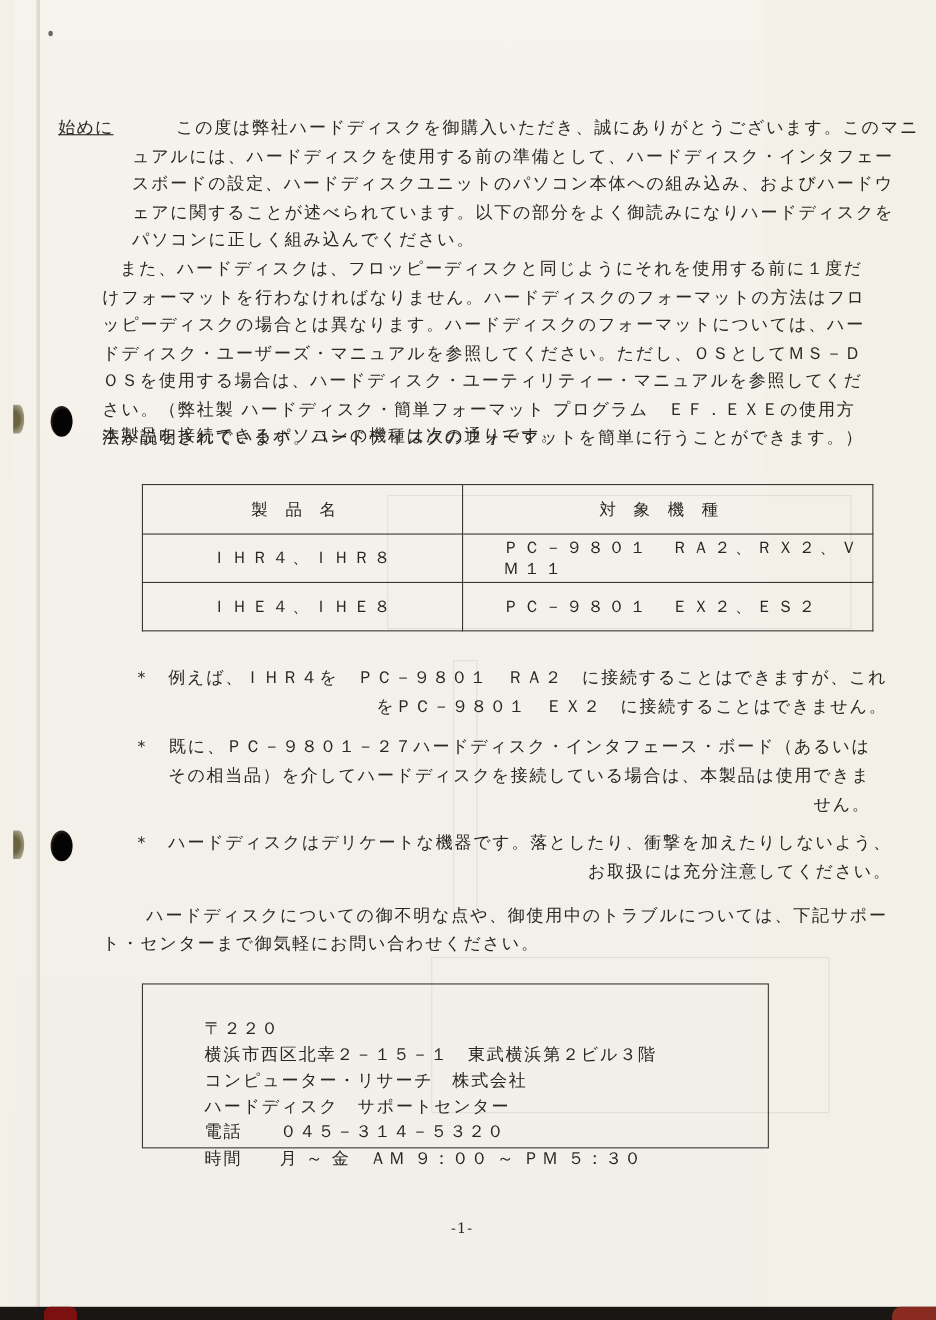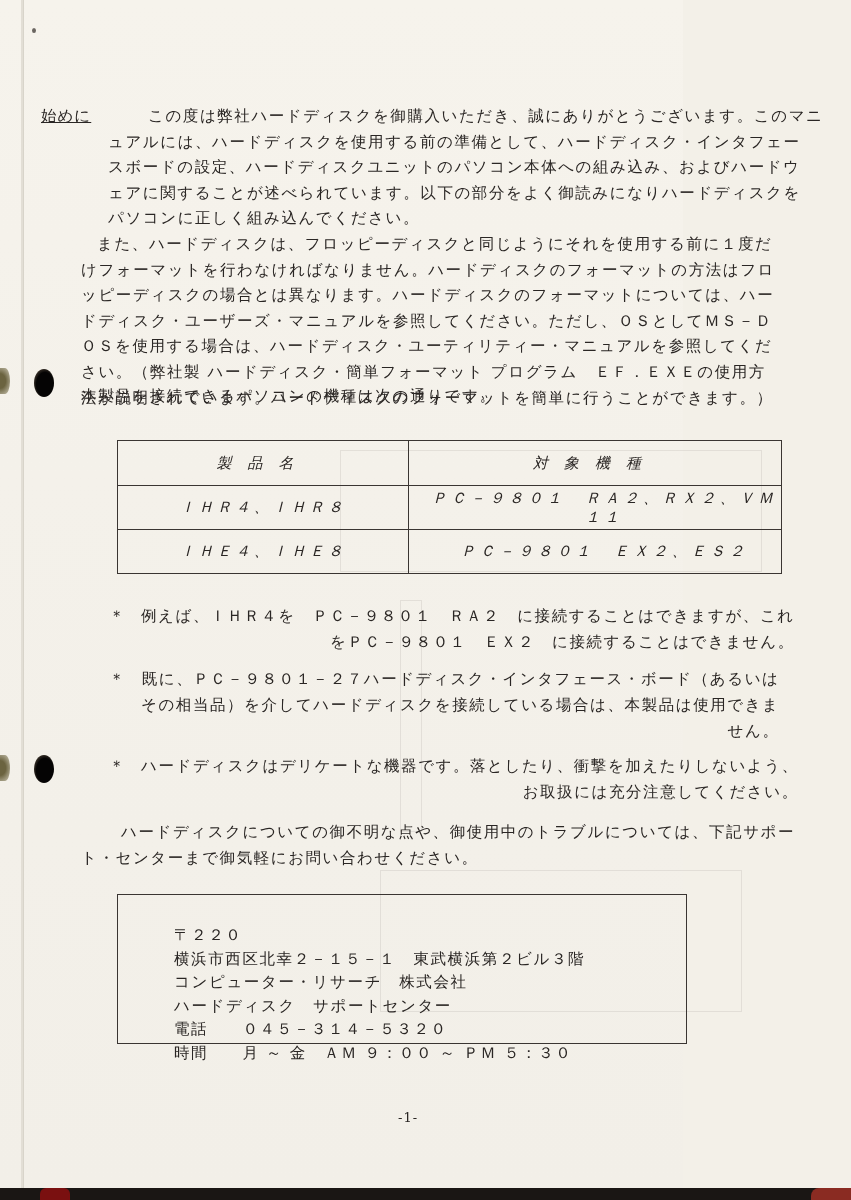--- a/index.html
+++ b/index.html
@@ -3,21 +3,21 @@
 <meta charset="utf-8">
 <style>
   html, body { margin:0; padding:0; }
   body {
     width:851px; height:1200px; position:relative; overflow:hidden;
     background:#f3f0e8;
     font-family: "DejaVu Serif", "Liberation Serif", serif;
     color:#2a2624;
   }
   .page {
-    position:absolute; left:0; top:0; width:683px; height:1188px;
+    position:absolute; left:12px; top:0; width:683px; height:1188px;
     background: linear-gradient(180deg, #f6f3ec 0%, #f4f1ea 40%, #f2efe8 100%);
   }
   .fold-line {
     position:absolute; left:21px; top:0; width:2px; height:1188px;
     background:#e2ded5; border-right:1px solid #d8d4ca;
   }
   .bottom-bar {
     position:absolute; left:0; top:1188px; width:851px; height:12px;
     background:#1a1614;
   }
@@ -36,25 +36,25 @@
   .txt { position:absolute; font-size:15.5px; letter-spacing:1.6px; line-height:25.5px; white-space:nowrap; }
   .heading-label { position:absolute; left:41px; top:106px; font-size:15.5px; text-decoration:underline; letter-spacing:1px; }
   .para { position:absolute; left:81px; width:690px; font-size:15.5px; line-height:25.6px; letter-spacing:1.55px; }
   .para .line { display:block; white-space:nowrap; }
 
   table.models {
     position:absolute; left:117px; top:440px; width:665px; border-collapse:collapse;
     font-size:15px; letter-spacing:3px;
   }
   table.models td, table.models th {
-    border:1.5px solid #3a3532; height:43px; font-weight:normal; padding:0;font-style:italic;
+    border:1.5px solid #3a3532; height:43px; font-weight:normal; padding:0;
   }
   table.models th { letter-spacing:16px; text-align:center; height:44px; }
   table.models td.c1 { text-align:center; width:290px; letter-spacing:3.5px; }
-  table.models td.c2 { text-align:center; padding-left:19px; letter-spacing:4.2px;margin-top:48px; }
+  table.models td.c2 { text-align:left; padding-left:36px; letter-spacing:4.2px;margin-top:48px; }
 
   .note { position:absolute; left:109px; font-size:15.5px; line-height:26px; letter-spacing:1.55px; }
   .note .star { position:absolute; left:0; top:0; }
   .note .body { position:absolute; left:32px; top:0; white-space:nowrap; }
   .note .body span { display:block;text-align:right; }
 
   .contact-box {
     position:absolute; left:117px; top:894px; width:568px; height:148px;
     border:1.5px solid #3a3532;
   }

